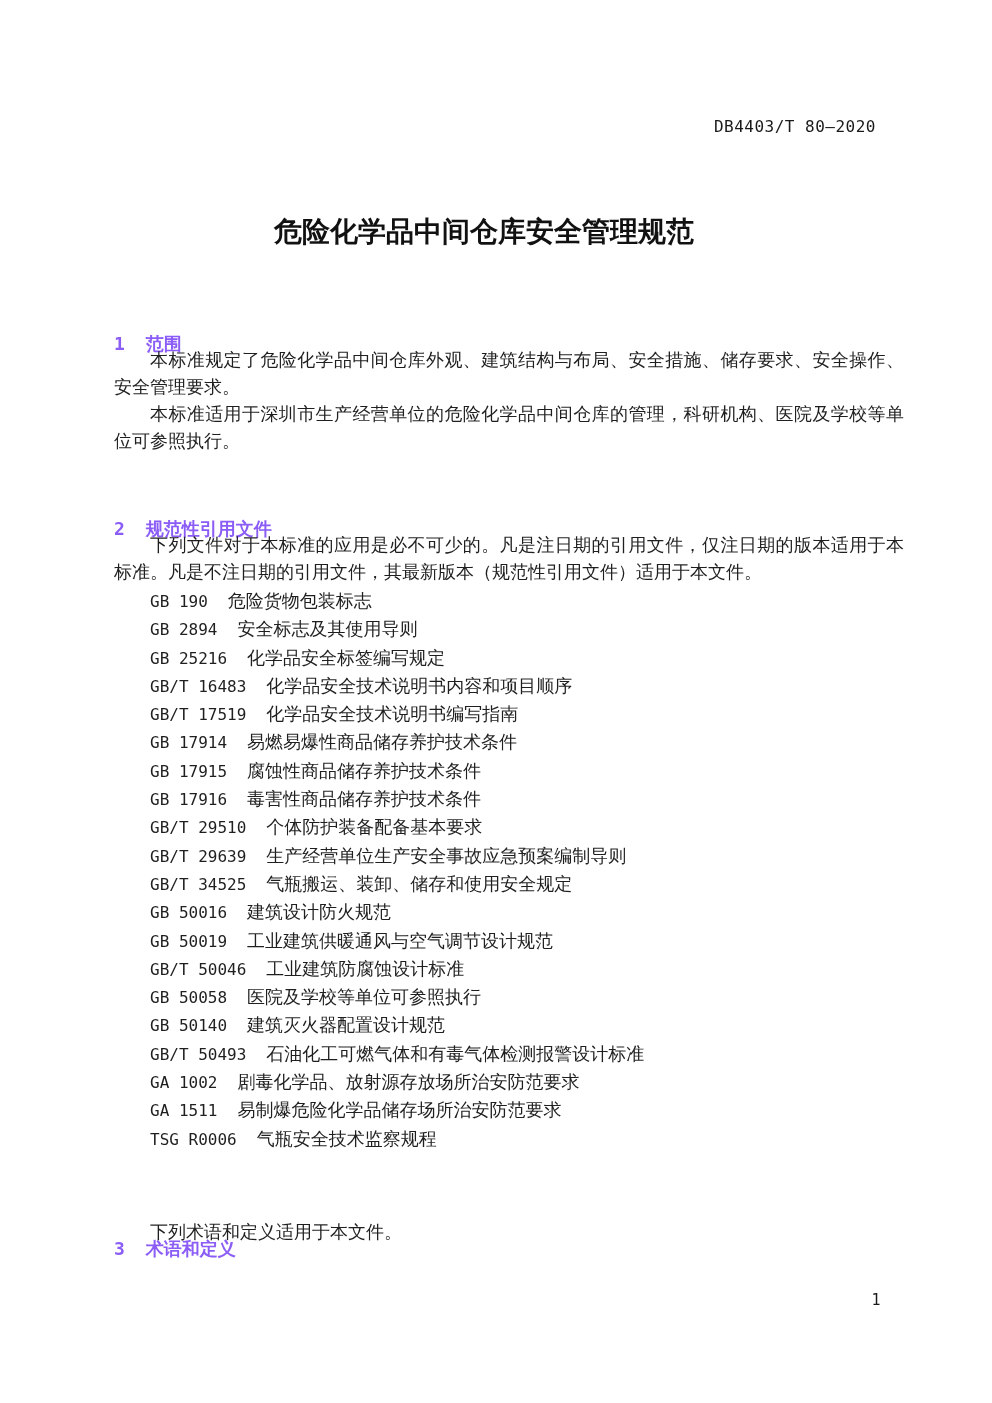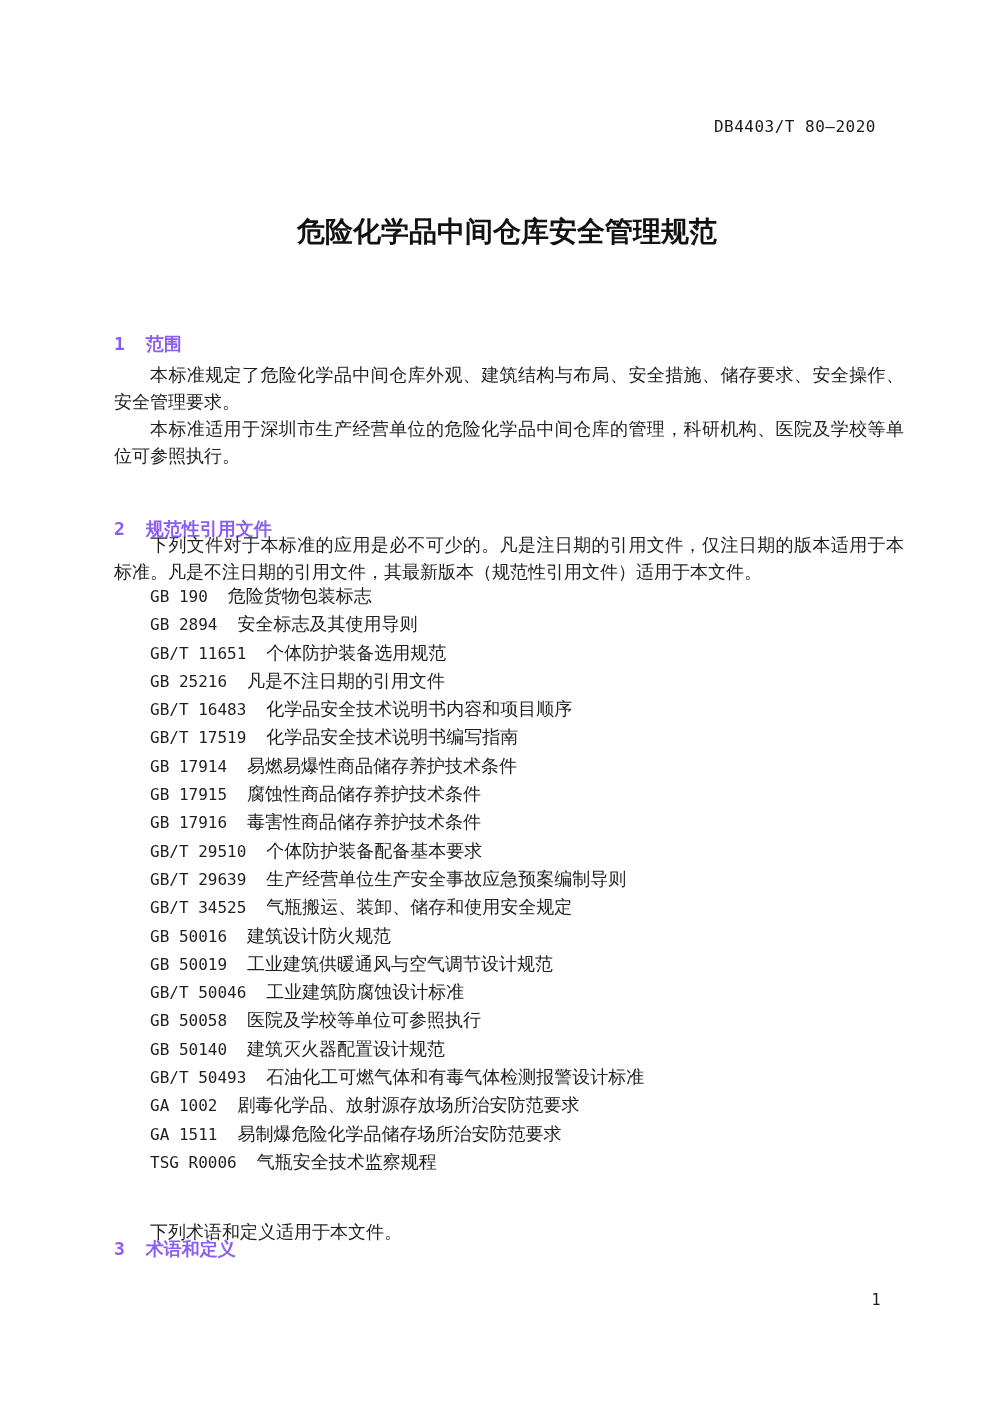--- a/index.html
+++ b/index.html
@@ -29,21 +29,20 @@
     position: absolute;
     top: 213px;
     left: 0;
     width: 100%;
     margin: 0;
     text-align: center;
     font-family: "Liberation Sans", "DejaVu Sans", sans-serif;
     font-size: 28px;
     font-weight: 700;
     color: #111111;
-    padding-left: 23px;
   }
   .sec-heading {
     position: absolute;
     left: 114px;
     font-family: "Liberation Sans", "DejaVu Sans", sans-serif;
     font-size: 18px;
     font-weight: 700;
     color: #8b5cf6;
     white-space: nowrap;
     margin-top: 34px;
@@ -69,21 +68,21 @@
   }
   .ref-list {
     position: absolute;
     left: 150px;
     top: 586px;
     font-size: 18px;
     color: #1f1f1f;
   }
   .ref-row {
     height: 28.3px;
-    line-height: 21px;
+    line-height: 30px;
     white-space: nowrap;
   }
   .ref-code {
     display: inline-block;
     font-family: "DejaVu Sans Mono", monospace;
     font-size: 16px;
     margin-right: 20px;
   }
   .page-num {
     position: absolute;
@@ -102,38 +101,37 @@
 <div class="page">
 
   <div class="doc-code">DB4403/T 80—2020</div>
 
   <h1 class="doc-title">危险化学品中间仓库安全管理规范</h1>
 
   <div class="sec-heading" style="top:298px">
     <span class="sec-num">1</span><span>范围</span>
   </div>
 
-  <div class="para-block" style="top:362px">
+  <div class="para-block" style="top:347px">
     <p>本标准规定了危险化学品中间仓库外观、建筑结构与布局、安全措施、储存要求、安全操作、安全管理要求。</p>
     <p>本标准适用于深圳市生产经营单位的危险化学品中间仓库的管理，科研机构、医院及学校等单位可参照执行。</p>
   </div>
 
   <div class="sec-heading" style="top:483px">
     <span class="sec-num">2</span><span>规范性引用文件</span>
   </div>
 
   <div class="para-block" style="top:532px">
     <p>下列文件对于本标准的应用是必不可少的。凡是注日期的引用文件，仅注日期的版本适用于本标准。凡是不注日期的引用文件，其最新版本（规范性引用文件）适用于本文件。</p>
   </div>
 
   <div class="ref-list">
     <div class="ref-row"><span class="ref-code">GB 190</span><span>危险货物包装标志</span></div>
     <div class="ref-row"><span class="ref-code">GB 2894</span><span>安全标志及其使用导则</span></div>
-    <div class="ref-row"><span class="ref-code">GB/T 11651</span><span>个体防护装备选用规范</span></div>
-    <div class="ref-row"><span class="ref-code">GB 25216</span><span>凡是不注日期的引用文件</span></div>
+    <div class="ref-row"><span class="ref-code">GB 25216</span><span>化学品安全标签编写规定</span></div>
     <div class="ref-row"><span class="ref-code">GB/T 16483</span><span>化学品安全技术说明书内容和项目顺序</span></div>
     <div class="ref-row"><span class="ref-code">GB/T 17519</span><span>化学品安全技术说明书编写指南</span></div>
     <div class="ref-row"><span class="ref-code">GB 17914</span><span>易燃易爆性商品储存养护技术条件</span></div>
     <div class="ref-row"><span class="ref-code">GB 17915</span><span>腐蚀性商品储存养护技术条件</span></div>
     <div class="ref-row"><span class="ref-code">GB 17916</span><span>毒害性商品储存养护技术条件</span></div>
     <div class="ref-row"><span class="ref-code">GB/T 29510</span><span>个体防护装备配备基本要求</span></div>
     <div class="ref-row"><span class="ref-code">GB/T 29639</span><span>生产经营单位生产安全事故应急预案编制导则</span></div>
     <div class="ref-row"><span class="ref-code">GB/T 34525</span><span>气瓶搬运、装卸、储存和使用安全规定</span></div>
     <div class="ref-row"><span class="ref-code">GB 50016</span><span>建筑设计防火规范</span></div>
     <div class="ref-row"><span class="ref-code">GB 50019</span><span>工业建筑供暖通风与空气调节设计规范</span></div>

